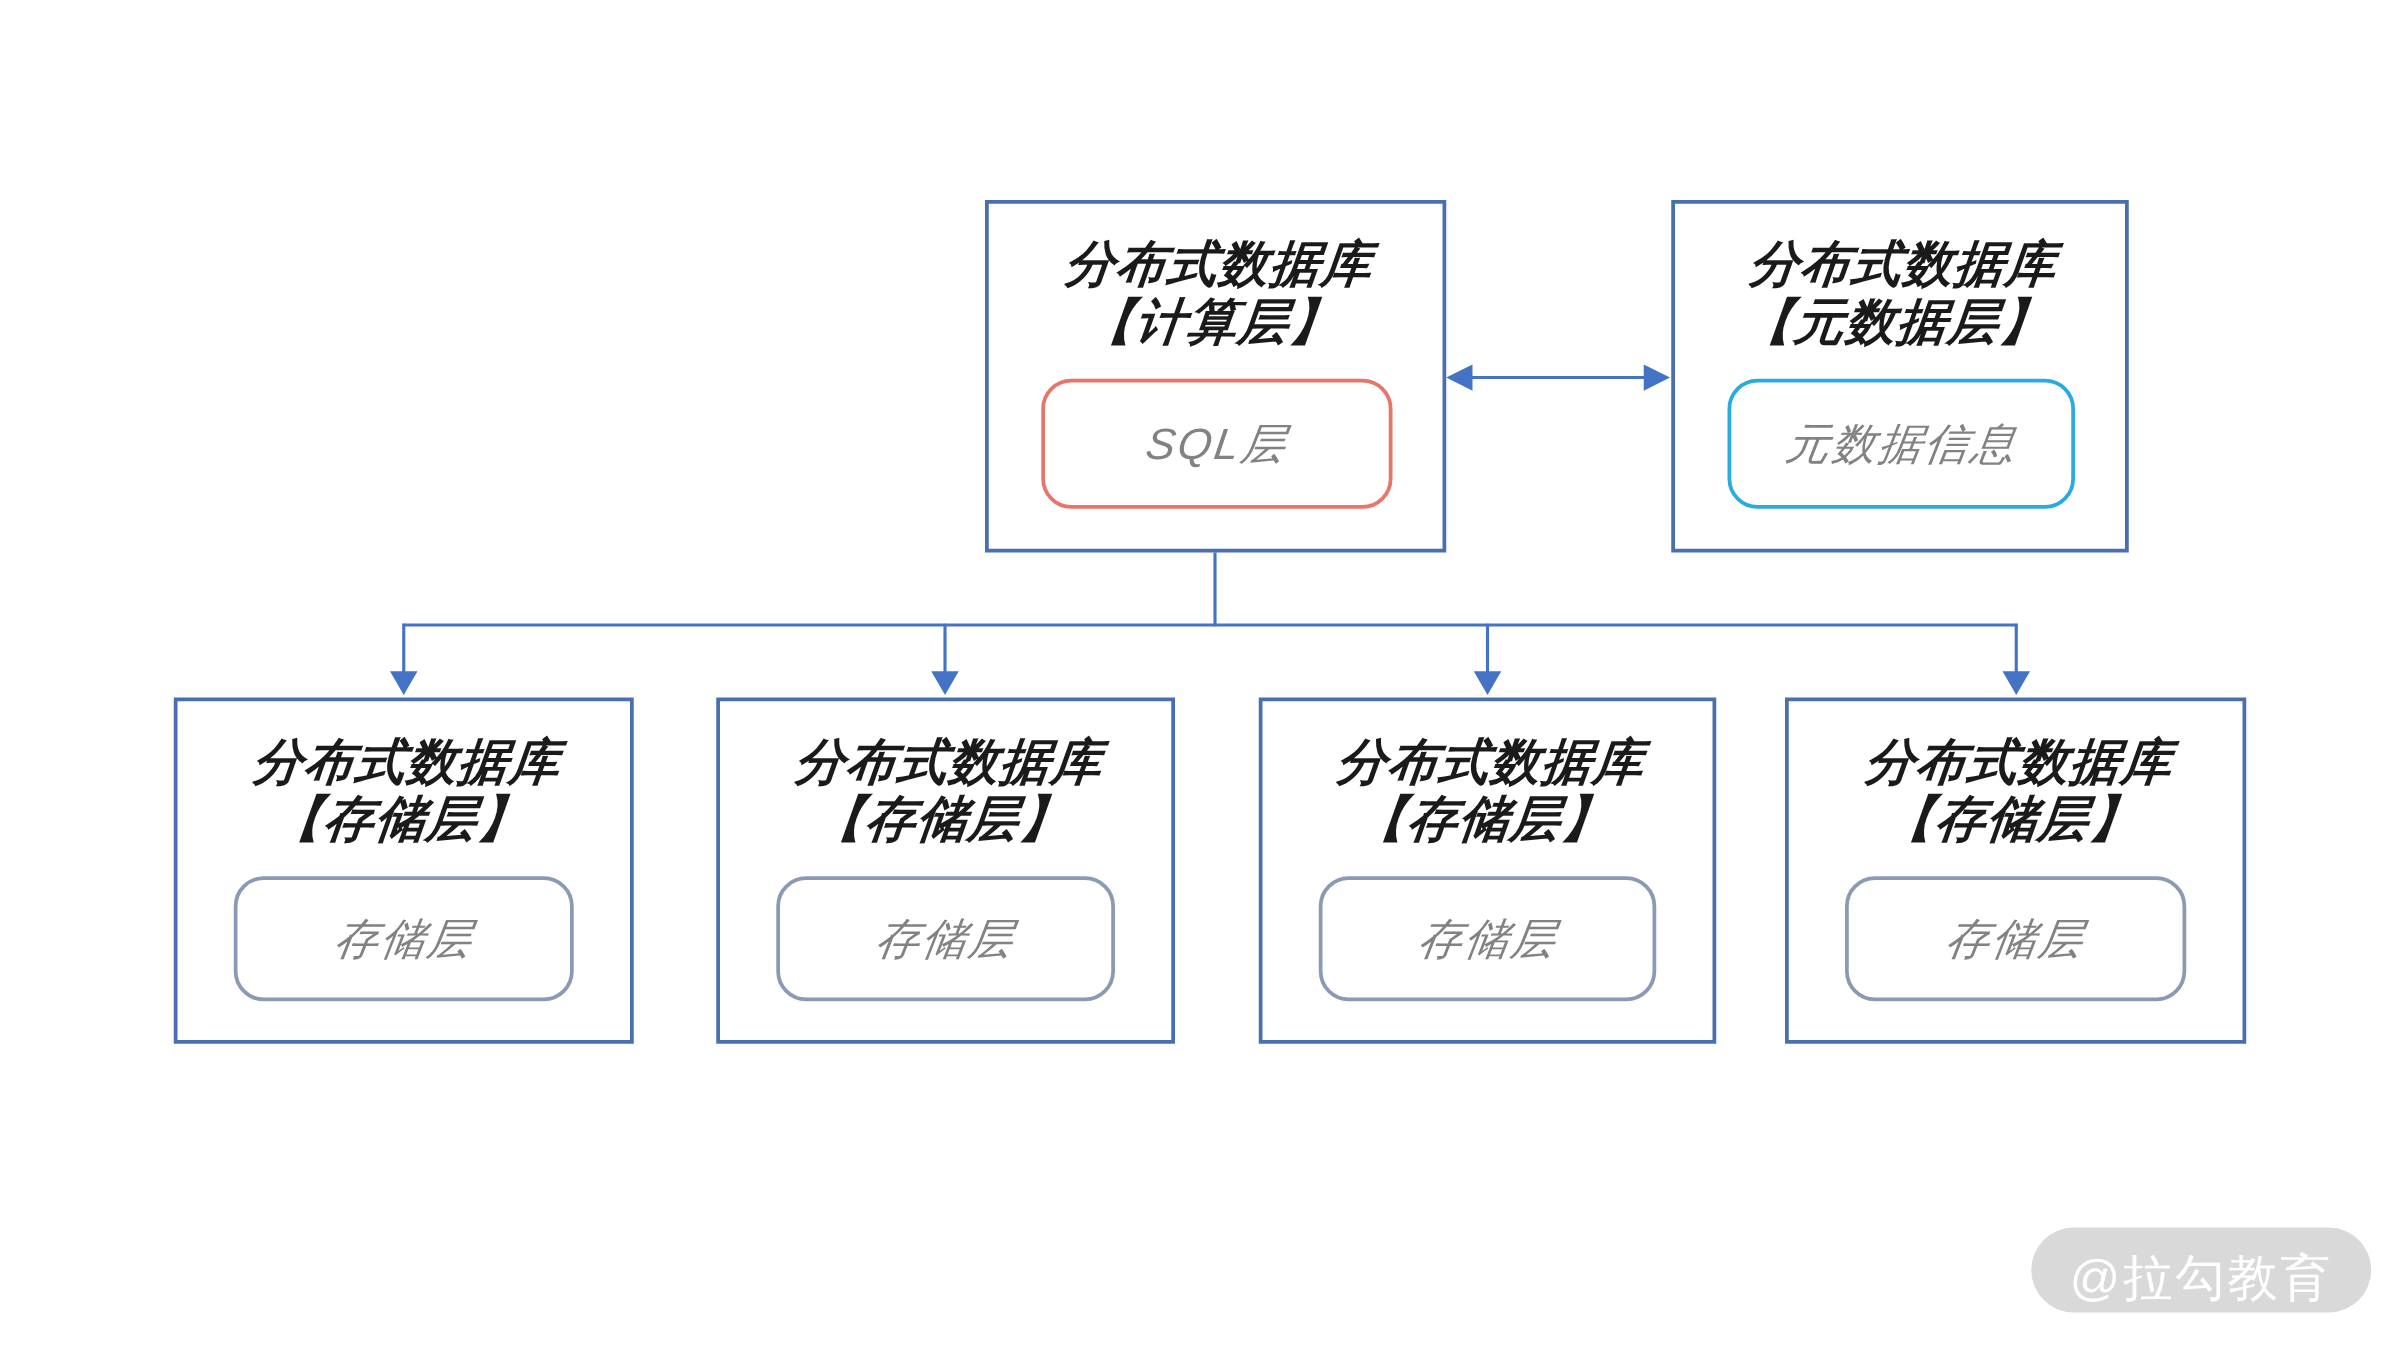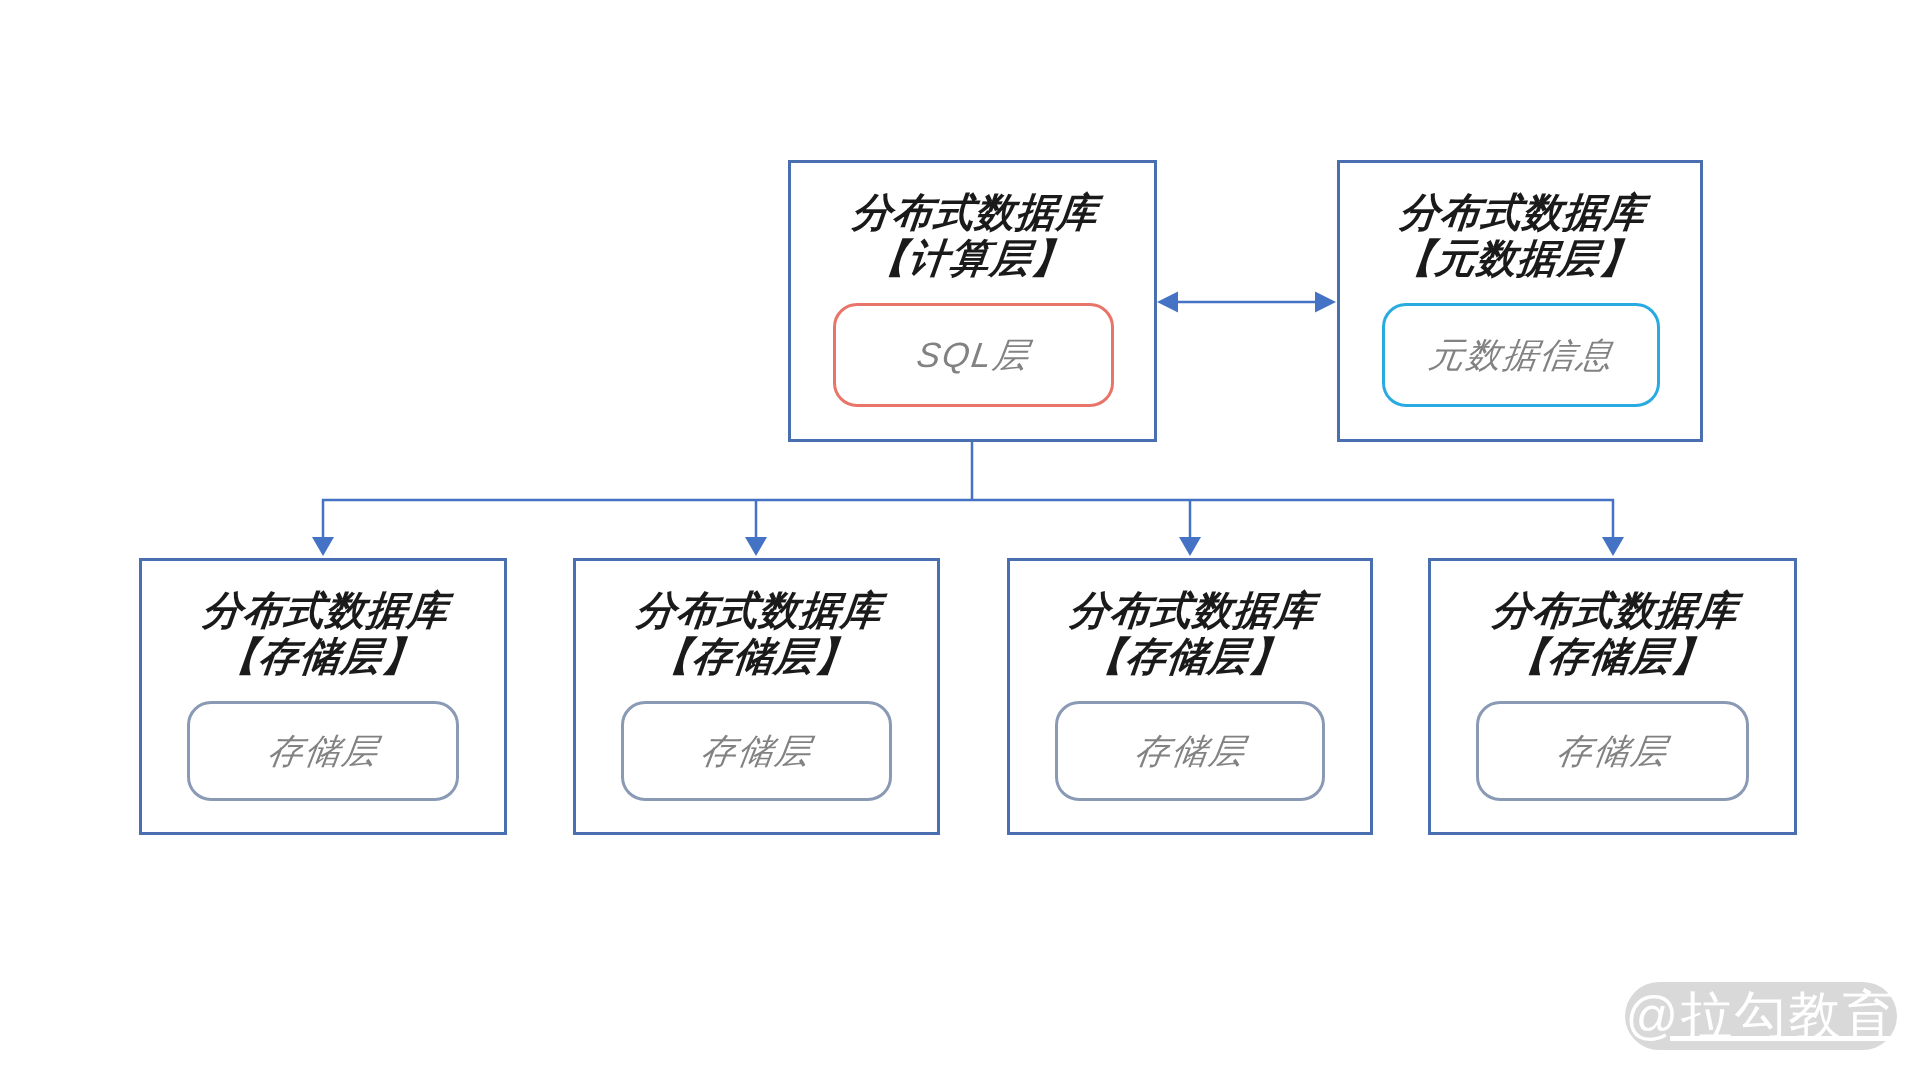--- a/index.html
+++ b/index.html
@@ -92,25 +92,24 @@
   .watermark {
     position: absolute;
     left: 1625px;
     top: 982px;
     width: 272px;
     height: 68px;
     border-radius: 34px;
     background: var(--watermark_bg, #d9d9d9);
     color: var(--watermark_text, #ffffff);
     display: flex;
-    align-items: center;
+    align-items: flex-end;
     justify-content: center;
-    font-size: 52px;
+    font-size: 40px;
     letter-spacing: 2px;
-    text-decoration: underline;
   }
 </style>
 </head>
 <body>
 
 <div class="canvas">
 
   <svg class="connectors" viewBox="0 0 1920 1080">
 
     <line class="connector-line" x1="1174" y1="302" x2="1319" y2="302"></line>

